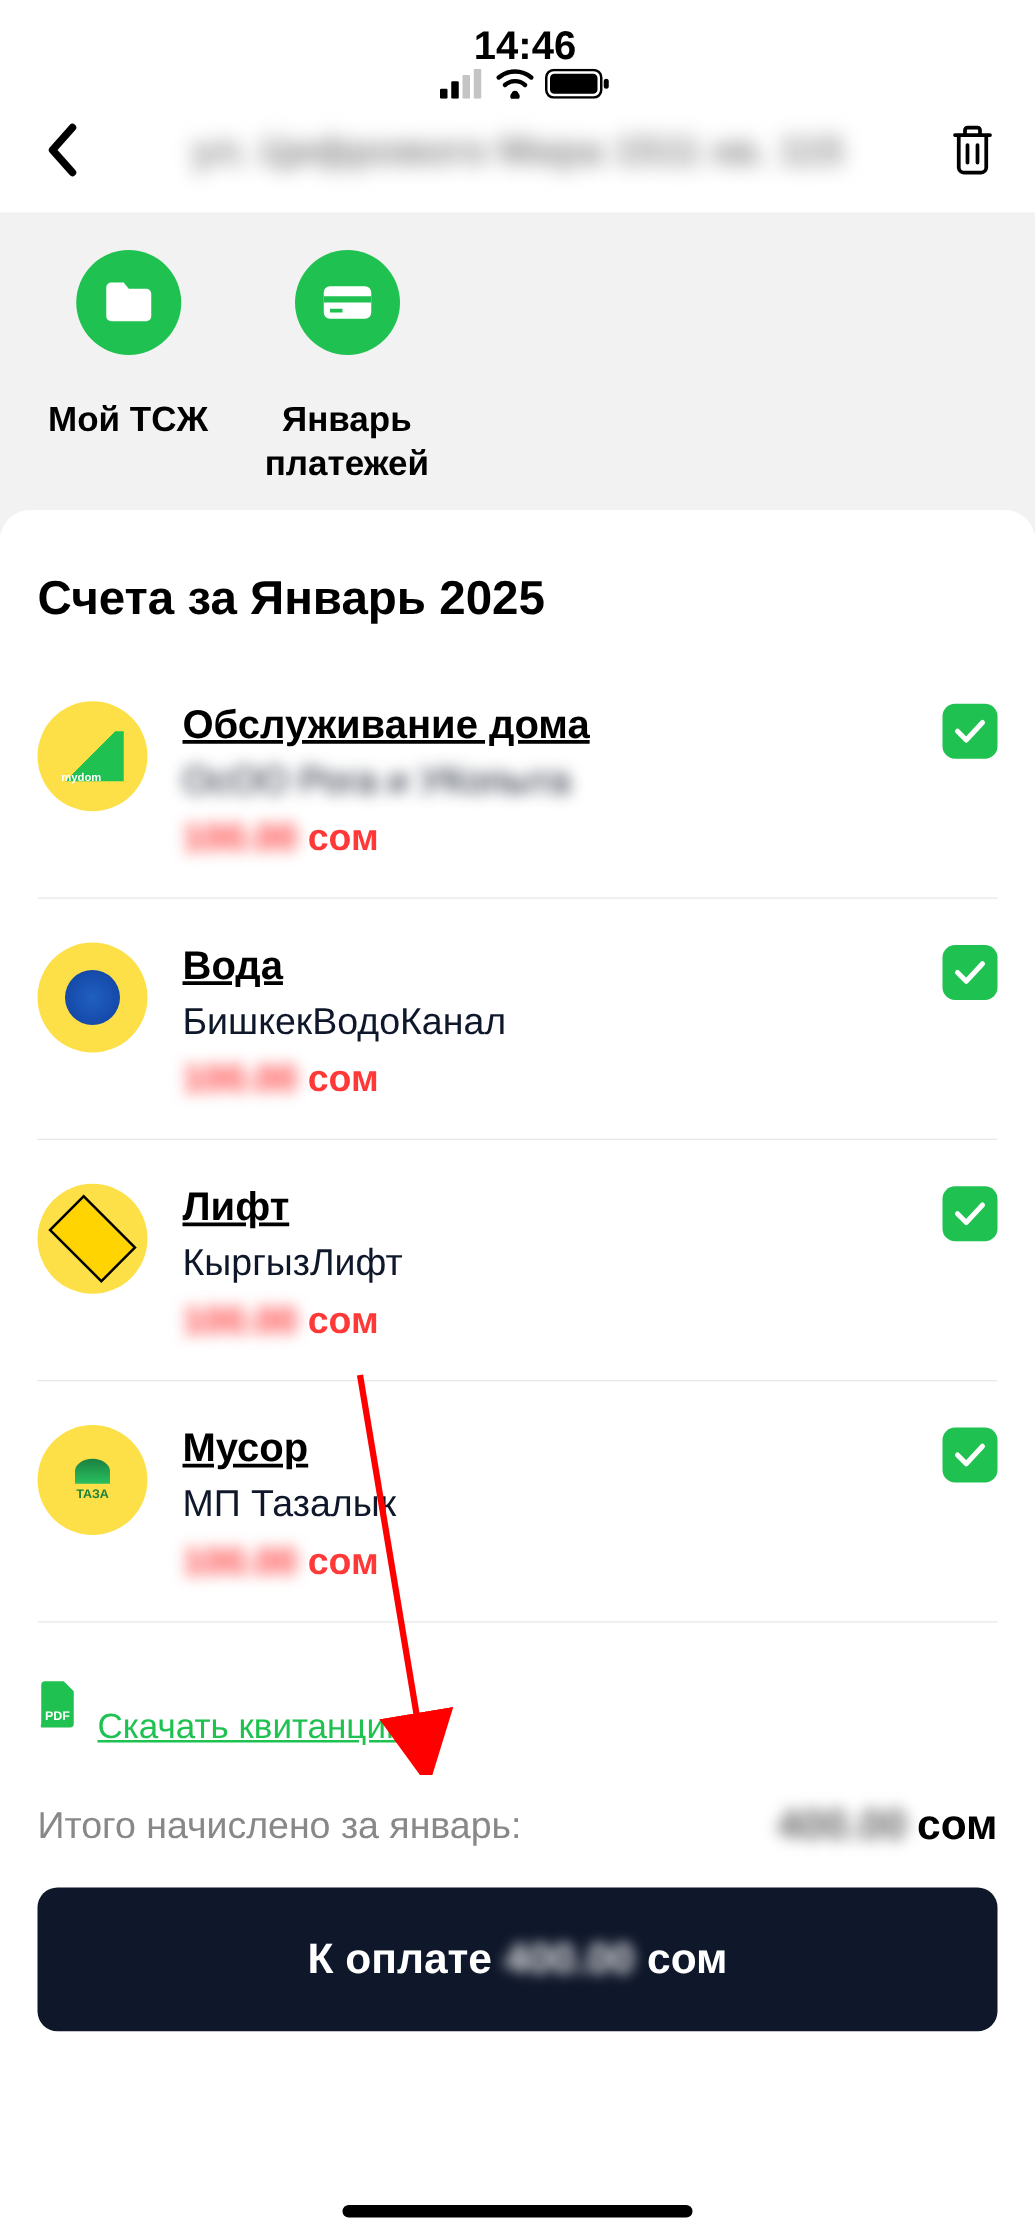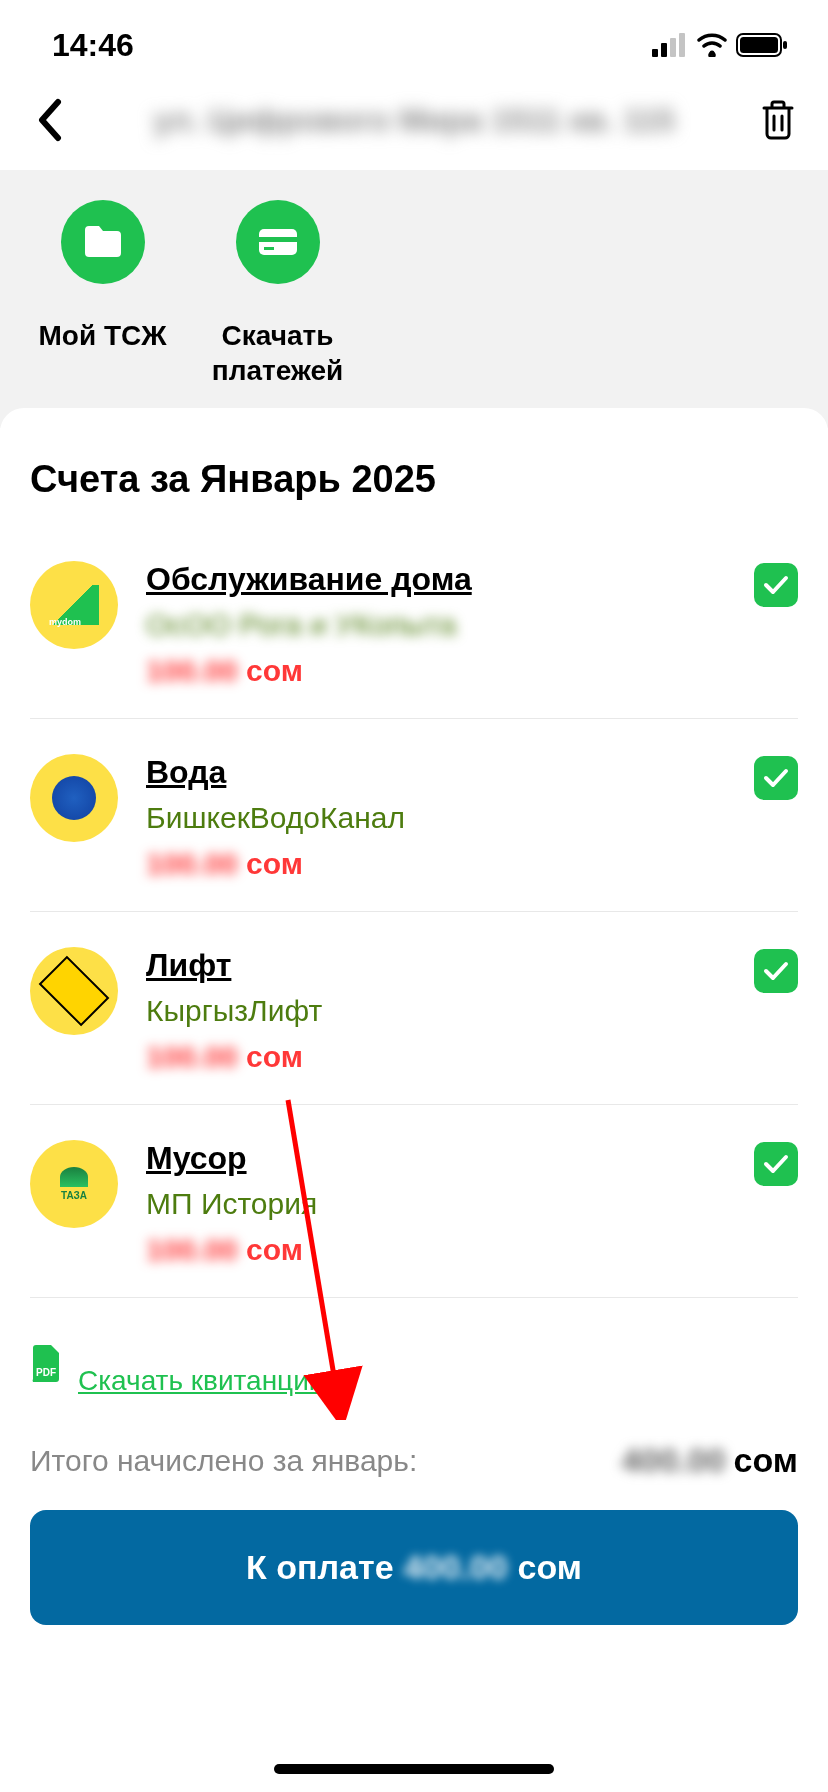--- a/index.html
+++ b/index.html
@@ -12,20 +12,21 @@
       overflow: hidden;
     }
     
     
     .status-bar {
       display: flex;
       justify-content: space-between;
       align-items: center;
       padding: 18px 40px 18px 52px;
       height: 90px;
+      flex-direction: column;
     }
     .status-time {
       font-size: 32px;
       font-weight: 600;
     }
     .status-icons {
       display: flex;
       gap: 8px;
       align-items: center;
     }
@@ -133,21 +134,21 @@
       flex: 1;
     }
     .bill-title {
       font-size: 32px;
       font-weight: 600;
       margin-bottom: 10px;
       text-decoration: underline;
     }
     .bill-provider {
       font-size: 30px;
-      color: #4d7c0f;
+      color: #0f172a;
       margin-bottom: 12px;
     }
     .bill-provider.blurred {
       filter: blur(6px);
     }
     .bill-amount {
       font-size: 30px;
       color: #ff3838;
       font-weight: 600;
     }
@@ -211,21 +212,21 @@
       filter: blur(6px);
       color: #666;
     }
     .total-currency {
       color: #000;
     }
     
     
     .pay-button {
       width: 100%;
-      background: #0369a1;
+      background: #0f172a;
       color: #fff;
       font-size: 34px;
       font-weight: 600;
       border: none;
       border-radius: 16px;
       padding: 38px 0;
       display: flex;
       justify-content: center;
       align-items: center;
       gap: 10px;
@@ -350,21 +351,21 @@
     <div class="action-label">Мой ТСЖ</div>
   </div>
   <div class="action-item">
     <div class="action-icon">
       <svg width="42" height="30" viewBox="0 0 42 30" fill="#fff">
         <rect x="2" y="2" width="38" height="26" rx="5" fill="#fff"></rect>
         <rect x="2" y="10" width="38" height="5" fill="#1fc150"></rect>
         <rect x="7" y="20" width="10" height="3" fill="#1fc150"></rect>
       </svg>
     </div>
-    <div class="action-label">Скачать платежей</div>
+    <div class="action-label">Январь платежей</div>
   </div>
 </div>
 
 <div class="bills-section">
   <div class="section-title">Счета за Январь 2025</div>
 
   <div class="bill-item">
     <div class="bill-logo">
         <div class="logo-mydom"></div>
       </div>
@@ -420,21 +421,21 @@
         </svg>
     </div>
   </div>
 
   <div class="bill-item">
     <div class="bill-logo">
         <div class="logo-trash">ТАЗА</div>
       </div>
     <div class="bill-info">
       <div class="bill-title">Мусор</div>
-      <div class="bill-provider">МП История</div>
+      <div class="bill-provider">МП Тазалык</div>
       <div class="bill-amount">
         <span class="bill-amount-num">100.00</span>
         <span class="bill-currency">сом</span>
       </div>
     </div>
     <div class="bill-check">
       <svg width="26" height="20" viewBox="0 0 26 20">
           <path d="M3 10 L10 17 L23 3" stroke="#fff" stroke-width="4" fill="none" stroke-linecap="round" stroke-linejoin="round"></path>
         </svg>
     </div>

